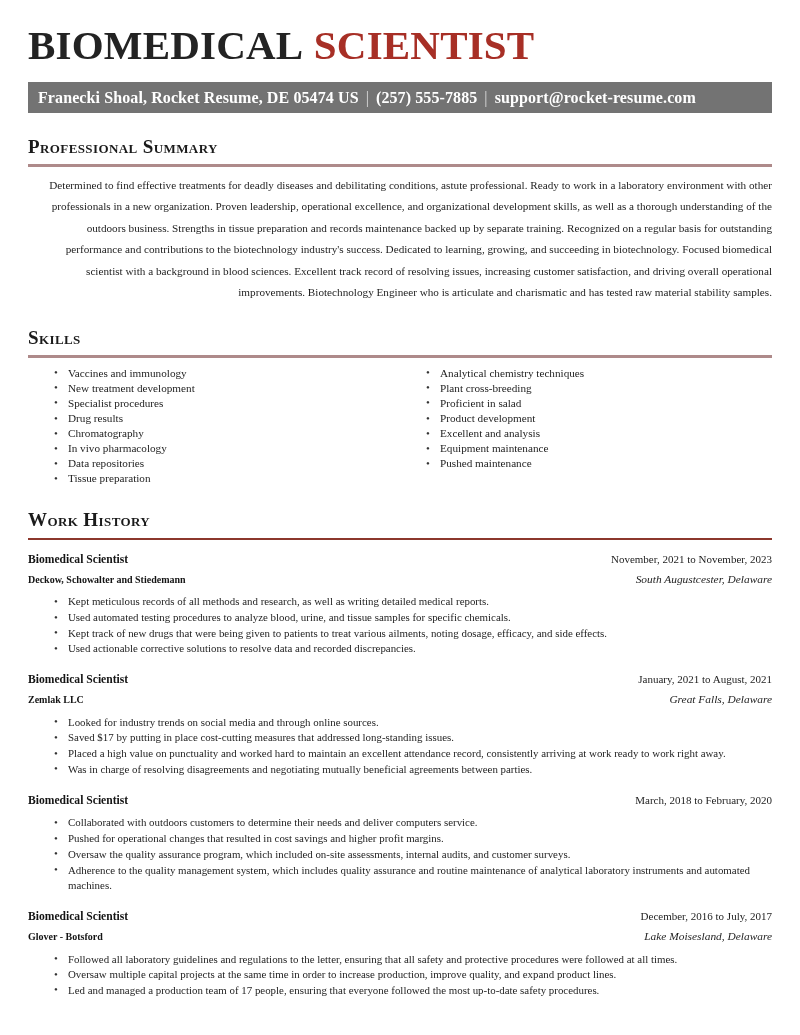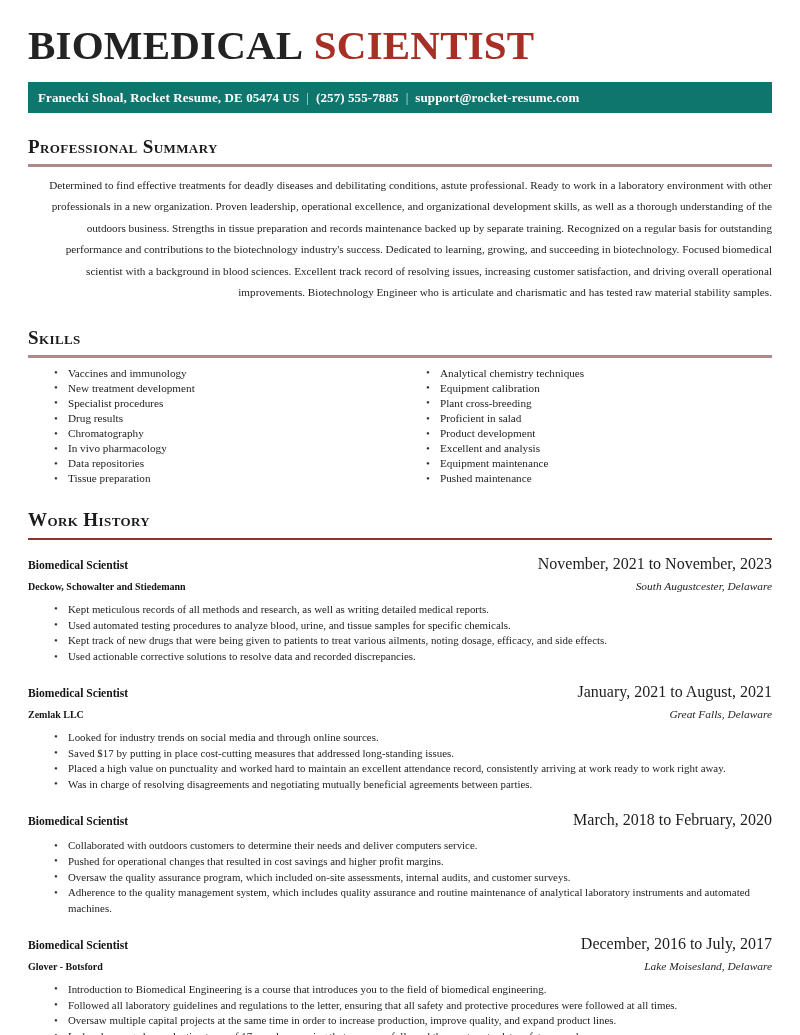--- a/index.html
+++ b/index.html
@@ -31,27 +31,27 @@
     letter-spacing: 0.2px;
     line-height: 1.05;
     white-space: nowrap;
   }
   .name-first { color: #232323; }
   .name-last  { color: #A72F26; }
 
   
   .contact-bar {
     margin-top: 15px;
-    background: #0f766e;
+    background: #737373;
     color: #ffffff;
     height: 31px;
     display: flex;
     align-items: center;
     padding-left: 10px;
-    font-size: 13px;
+    font-size: 16px;
     font-weight: bold;
     letter-spacing: 0.1px;
   }
   .contact-sep {
     display: inline-block;
     padding: 0 7px;
     font-weight: normal;
     color: #dddddd;
   }
 
@@ -122,21 +122,21 @@
     justify-content: space-between;
     align-items: baseline;
     line-height: 1.72;
   }
   .job-title {
     font-size: 11.6px;
     font-weight: bold;
     color: #141414;
   }
   .job-dates {
-    font-size: 16px;
+    font-size: 11px;
     color: #1d1d1d;
     text-align: right;
   }
   .job-company {
     font-size: 10px;
     font-weight: bold;
     color: #141414;
   }
   .job-location {
     font-size: 11.4px;
@@ -200,21 +200,20 @@
           <li>Drug results</li>
           <li>Chromatography</li>
           <li>In vivo pharmacology</li>
           <li>Data repositories</li>
           <li>Tissue preparation</li>
         </ul>
       </div>
       <div class="skills-col">
         <ul class="bullets">
           <li>Analytical chemistry techniques</li>
-          <li>Equipment calibration</li>
           <li>Plant cross-breeding</li>
           <li>Proficient in salad</li>
           <li>Product development</li>
           <li>Excellent and analysis</li>
           <li>Equipment maintenance</li>
           <li>Pushed maintenance</li>
         </ul>
       </div>
     </div>
   </div>
@@ -273,21 +272,20 @@
     <div class="job">
       <div class="job-row">
         <div class="job-title">Biomedical Scientist</div>
         <div class="job-dates">December, 2016 to July, 2017</div>
       </div>
       <div class="job-row">
         <div class="job-company">Glover - Botsford</div>
         <div class="job-location">Lake Moisesland, Delaware</div>
       </div>
       <ul class="job-bullets">
-        <li>Introduction to Biomedical Engineering is a course that introduces you to the field of biomedical engineering.</li>
         <li>Followed all laboratory guidelines and regulations to the letter, ensuring that all safety and protective procedures were followed at all times.</li>
         <li>Oversaw multiple capital projects at the same time in order to increase production, improve quality, and expand product lines.</li>
         <li>Led and managed a production team of 17 people, ensuring that everyone followed the most up-to-date safety procedures.</li>
       </ul>
     </div>
   </div>
 
 </div>
 
 </body></html>

